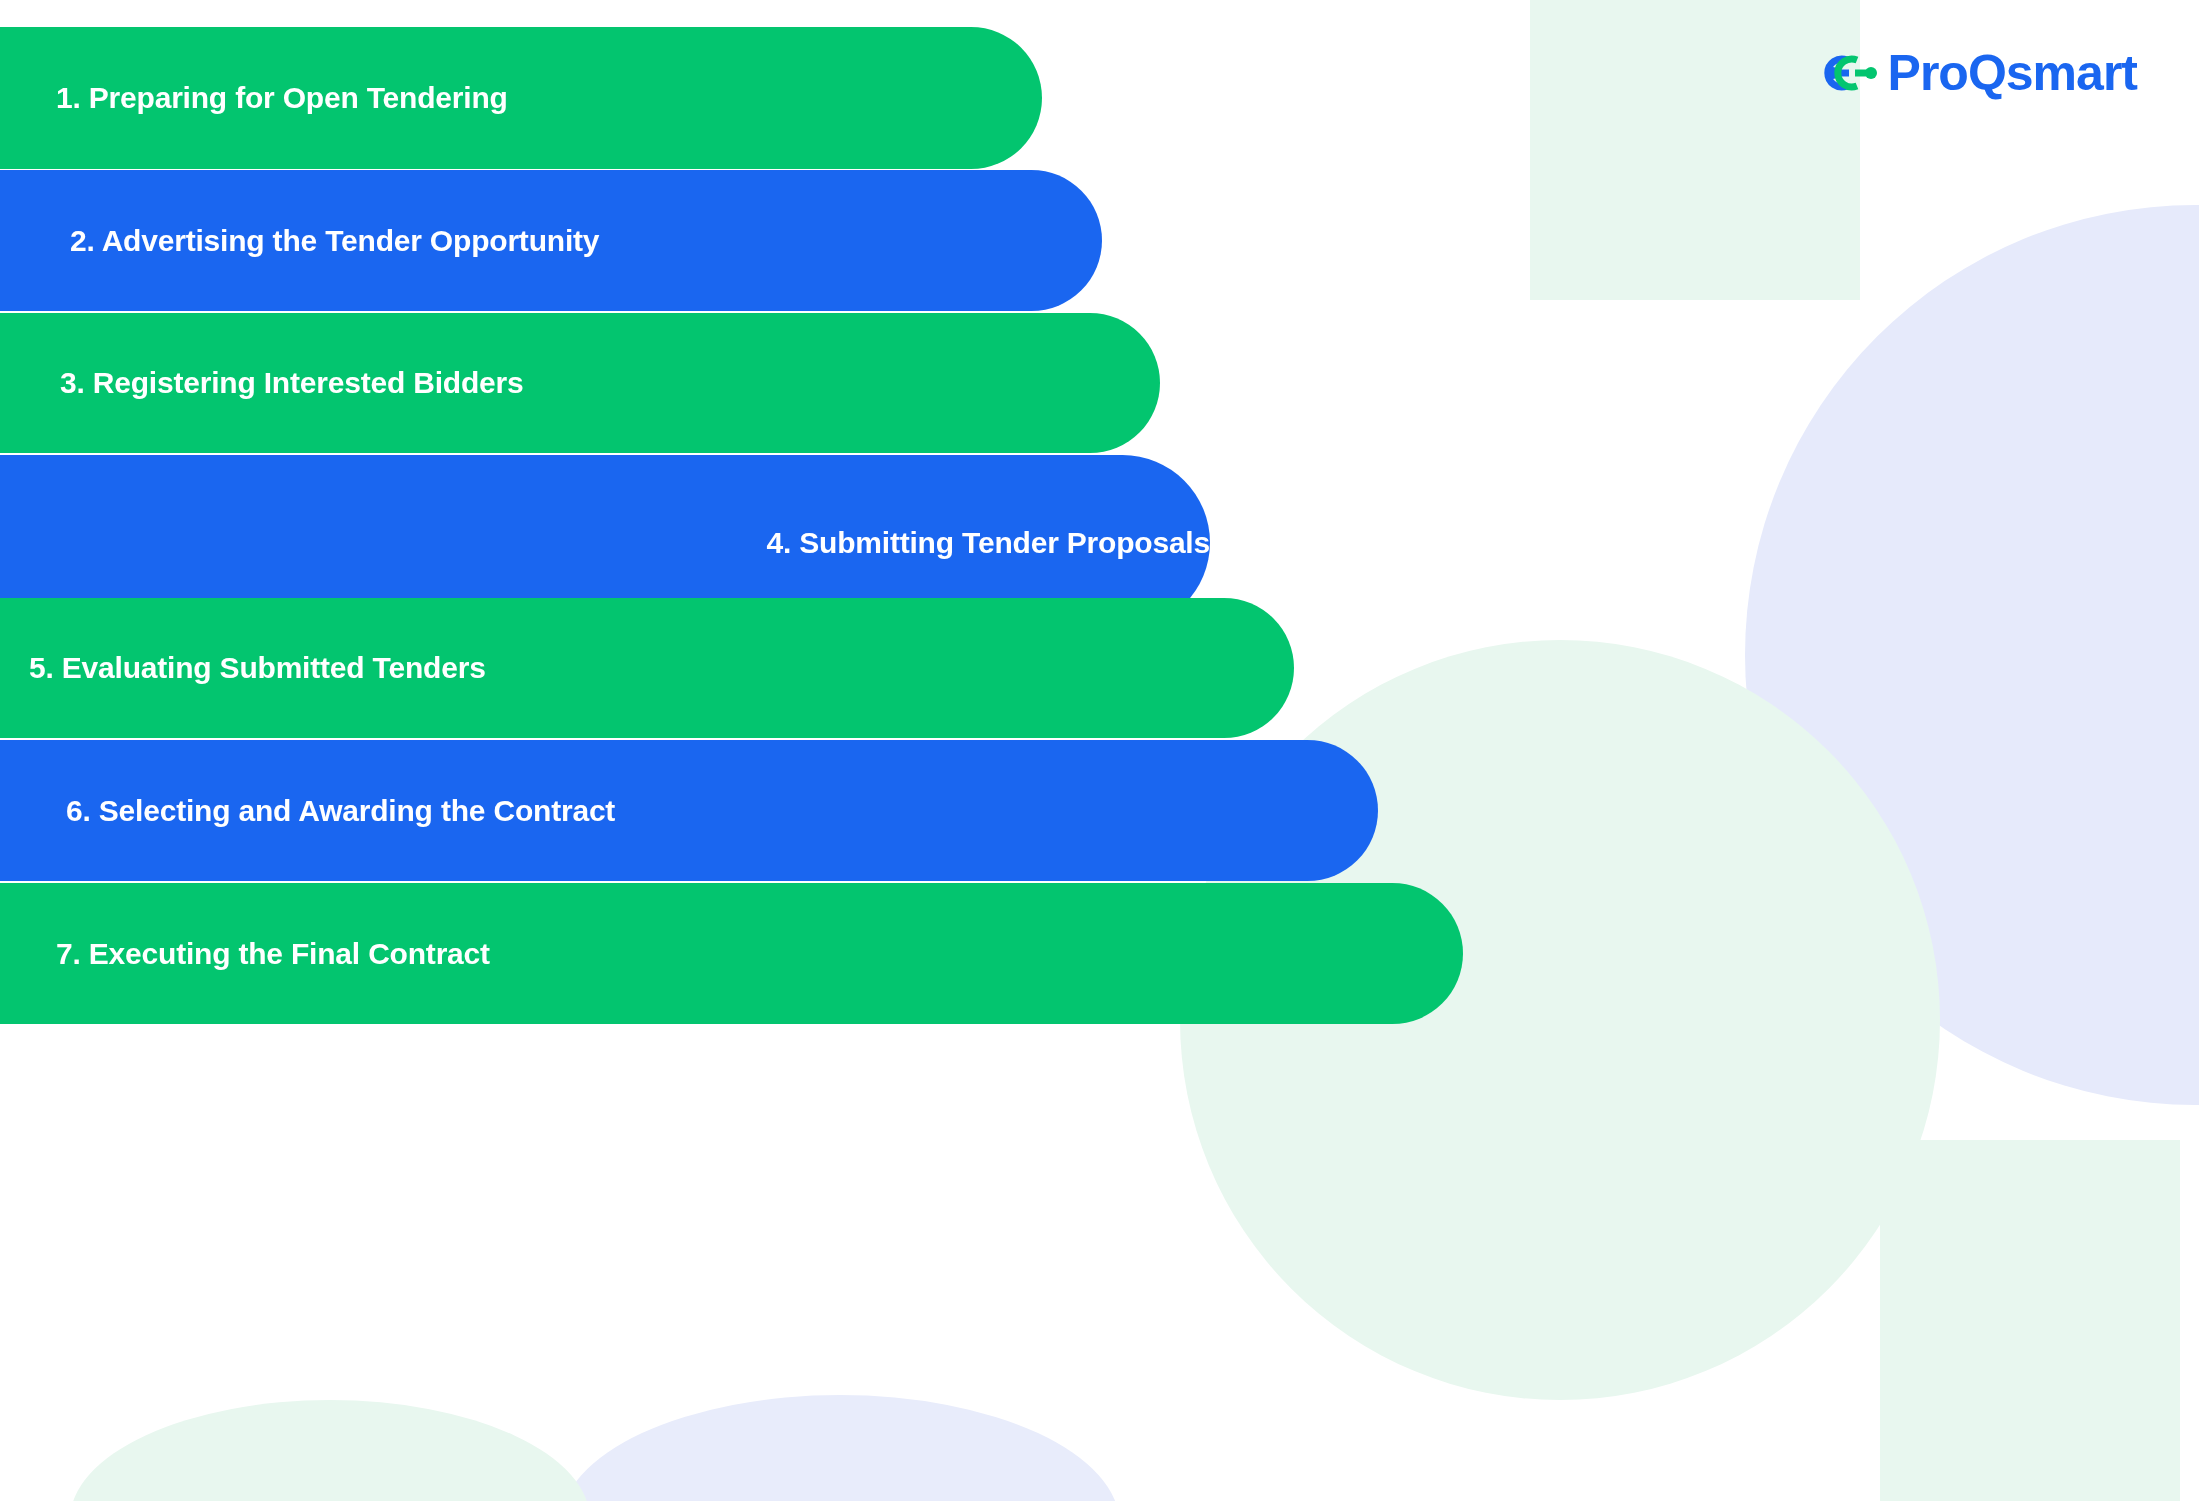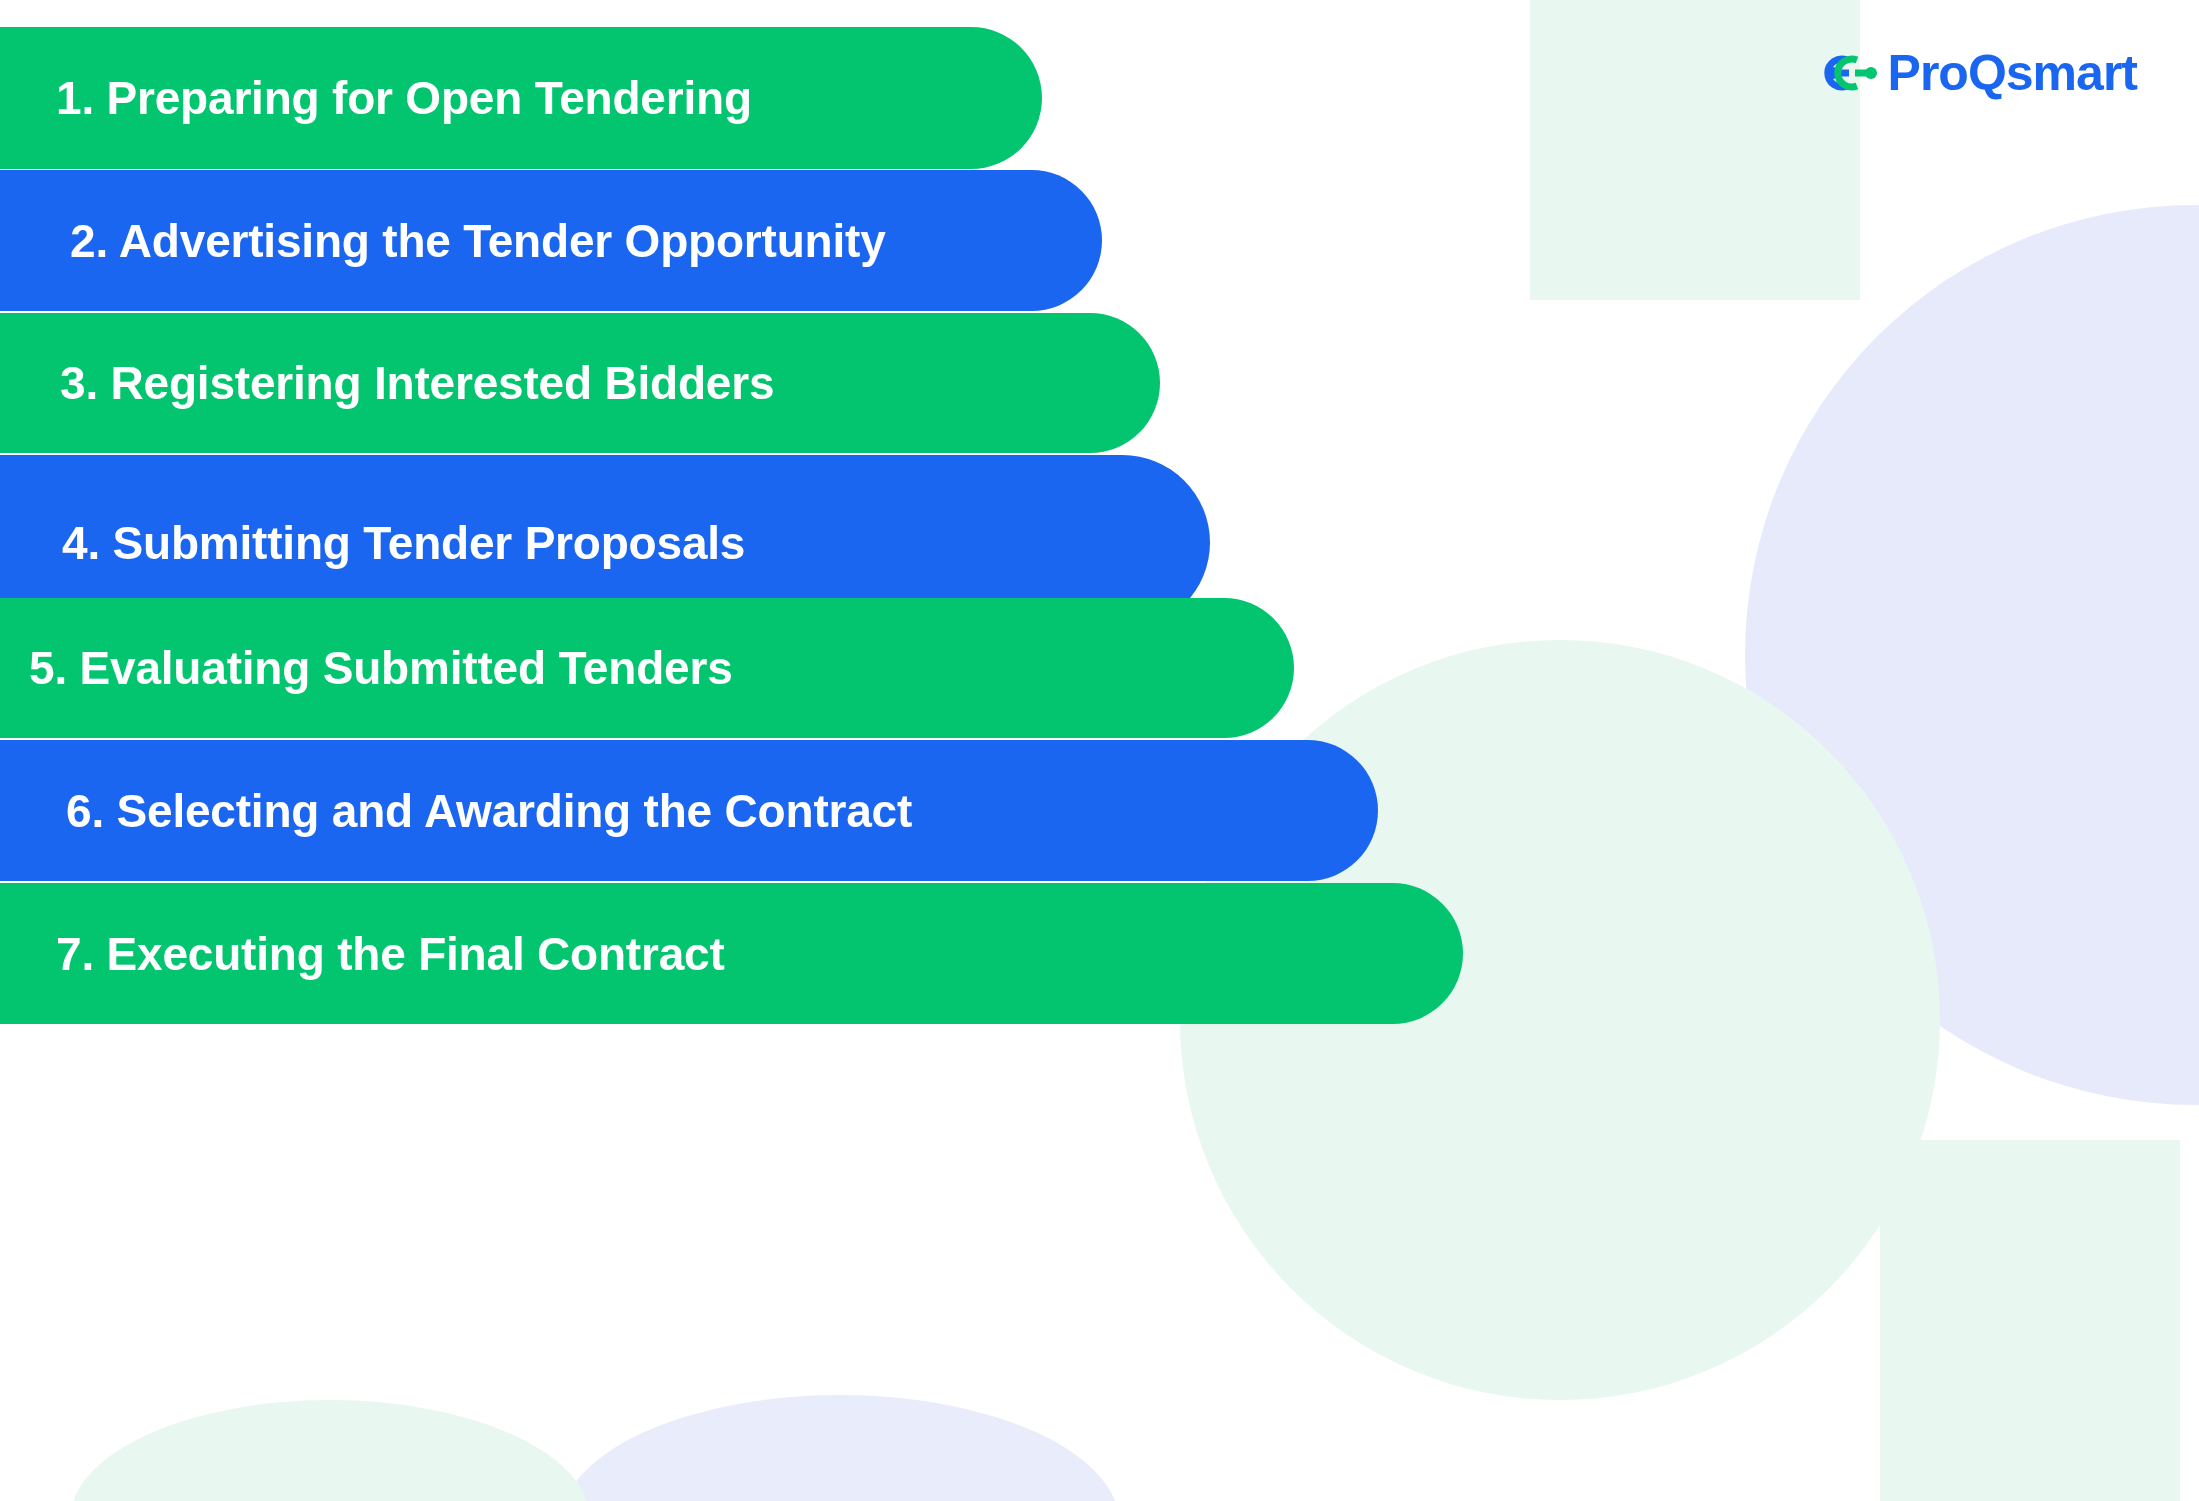--- a/index.html
+++ b/index.html
@@ -97,21 +97,21 @@
     left: 0;
     display: flex;
     align-items: center;
     border-top-right-radius: 9999px;
     border-bottom-right-radius: 9999px;
     box-sizing: border-box;
   }
 
   .bar-label {
     color: #ffffff;
-    font-size: 46px;
+    font-size: 30px;
     font-weight: bold;
     letter-spacing: -0.2px;
     white-space: nowrap;
     line-height: 1;
   }
 
   
   .logo {
     position: absolute;
     right: 62px;
@@ -155,21 +155,21 @@
     </div>
 
     <div class="bar" style="top: 170px; width: 1102px; height: 141px; background: rgb(26, 102, 240);">
       <span class="bar-label" style="padding-left: 70px;">2. Advertising the Tender Opportunity</span>
     </div>
 
     <div class="bar" style="top: 313px; width: 1160px; height: 140px; background: rgb(3, 197, 111);">
       <span class="bar-label" style="padding-left: 60px;">3. Registering Interested Bidders</span>
     </div>
 
-    <div class="bar" style="top: 455px; width: 1210px; height: 175px; background: rgb(26, 102, 240);">
+    <div class="bar" style="top: 455px; width: 1210px; height: 175px; background: rgb(26, 102, 240); justify-content: flex-end;">
       <span class="bar-label" style="padding-left: 62px;">4. Submitting Tender Proposals</span>
     </div>
 
     <div class="bar" style="top: 598px; width: 1294px; height: 140px; background: rgb(3, 197, 111);">
       <span class="bar-label" style="padding-left: 29px;">5. Evaluating Submitted Tenders</span>
     </div>
 
     <div class="bar" style="top: 740px; width: 1378px; height: 141px; background: rgb(26, 102, 240);">
       <span class="bar-label" style="padding-left: 66px;">6. Selecting and Awarding the Contract</span>
     </div>

